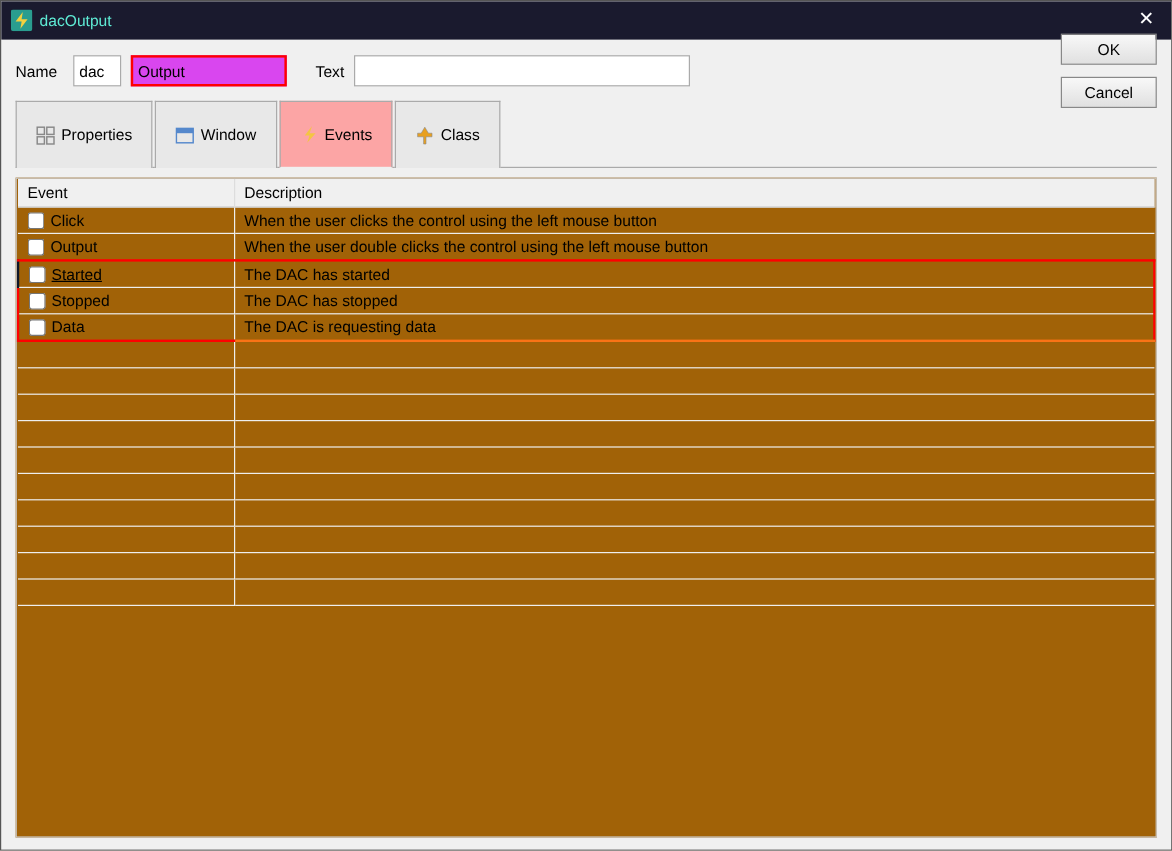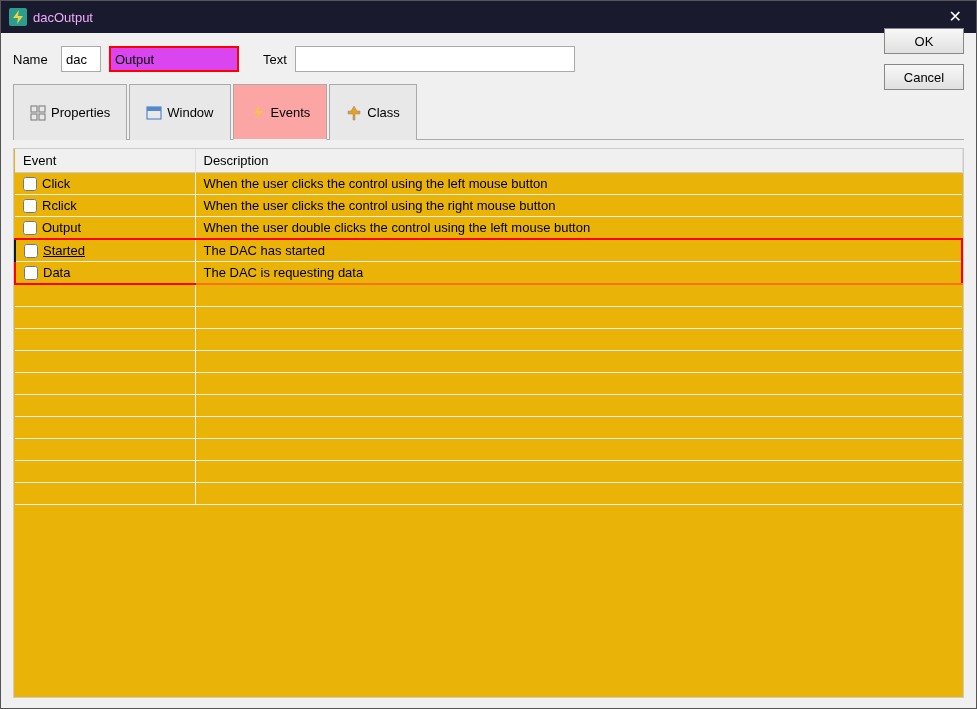--- a/index.html
+++ b/index.html
@@ -32,21 +32,21 @@
       gap: 6px;
     }
 
     .title-icon {
       width: 18px;
       height: 18px;
     }
 
     .title-text {
       font-size: 13px;
-      color: #f0abfc;
+      color: #5eead4;
     }
 
     .title-close {
       cursor: pointer;
       font-size: 16px;
       color: white;
       background: none;
       border: none;
       line-height: 1;
       padding: 2px 6px;
@@ -154,21 +154,21 @@
       width: 16px;
       height: 16px;
       display: inline-flex;
       align-items: center;
       justify-content: center;
     }
 
     .table-area {
       flex: 1;
       border: 1px solid #ccc;
-      background: #eab308;
+      background: #a16207;
       overflow: auto;
     }
 
     table {
       width: 100%;
       border-collapse: collapse;
     }
 
     thead tr {
       background: #f0f0f0;
@@ -290,48 +290,48 @@
           <tr>
             <td>
               <div class="row-with-checkbox">
                 <input type="checkbox" class="event-checkbox" style="">
                 <span>Click</span>
               </div>
             </td>
             <td>When the user clicks the control using the left mouse button</td>
           </tr>
 
-          <tr>
-            <td>
-              <div class="row-with-checkbox">
-                <input type="checkbox" class="event-checkbox" style="">
-                <span>Rclick</span>
-              </div>
-            </td>
-            <td>When the user clicks the control using the right mouse button</td>
-          </tr>
 
           <tr>
             <td>
               <div class="row-with-checkbox">
                 <input type="checkbox" class="event-checkbox" style="">
                 <span>Output</span>
               </div>
             </td>
             <td>When the user double clicks the control using the left mouse button</td>
           </tr>
 
           <tr style="border-top: 2px solid red;">
             <td style="border-left: 2px solid #0f172a; border-top: 2px solid red; text-decoration: underline;">
               <div class="row-with-checkbox">
                 <input type="checkbox" class="event-checkbox" style="">
                 <span>Started</span>
               </div>
             </td>
             <td style="border-right: 2px solid red; border-top: 2px solid red;">The DAC has started</td>
+          </tr>
+          <tr>
+            <td style="border-left: 2px solid red;">
+              <div class="row-with-checkbox">
+                <input type="checkbox" class="event-checkbox" style="">
+                <span>Stopped</span>
+              </div>
+            </td>
+            <td style="border-right: 2px solid red;">The DAC has stopped</td>
           </tr>
           <tr>
             <td style="border-left: 2px solid red; border-bottom: 2px solid red;">
               <div class="row-with-checkbox">
                 <input type="checkbox" class="event-checkbox" style="">
                 <span>Data</span>
               </div>
             </td>
             <td style="border-right: 2px solid red; border-bottom: 2px solid #f97316;">The DAC is requesting data</td>
           </tr>

